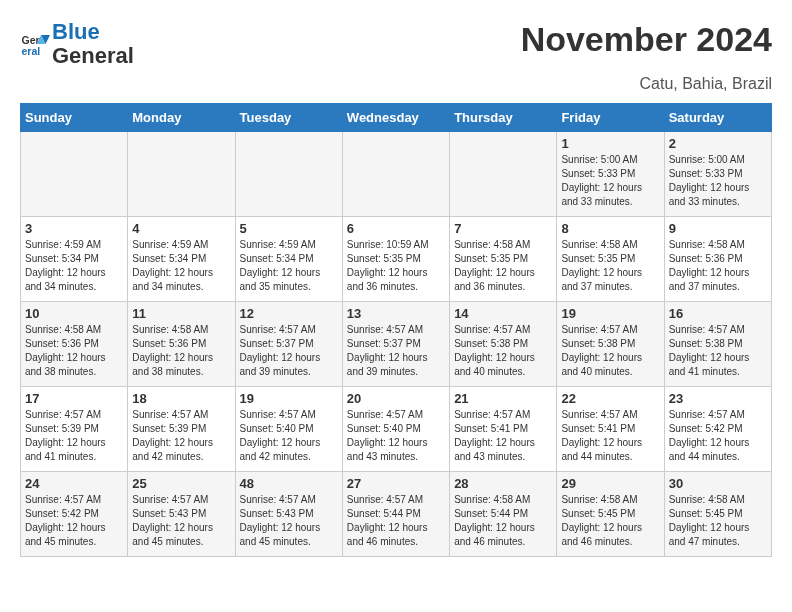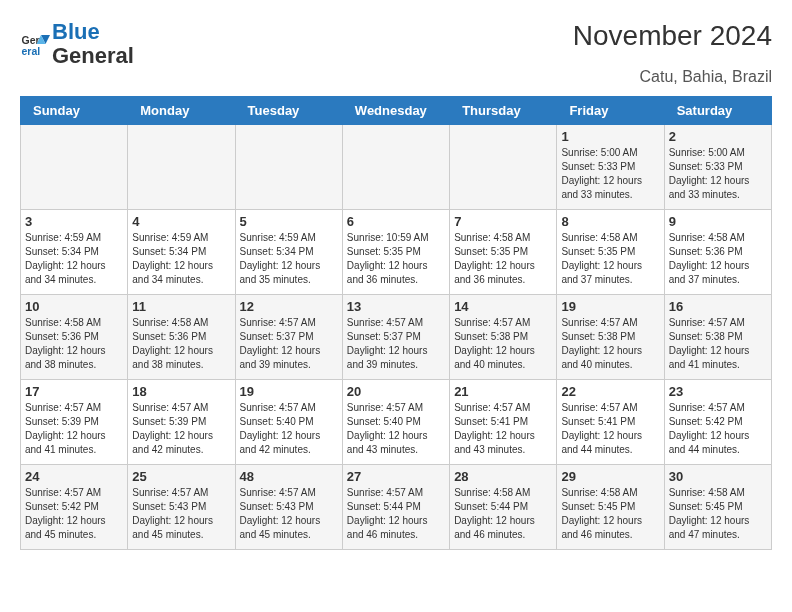--- a/index.html
+++ b/index.html
@@ -4,24 +4,24 @@
   <style>
     * { box-sizing: border-box; margin: 0; padding: 0; }
     body { font-family: Arial, sans-serif; background: #fff; width: 792px; min-height: 612px; }
     .container { padding: 20px 20px 10px 20px; }
     .header { display: flex; justify-content: space-between; align-items: flex-start; margin-bottom: 10px; }
     .logo { display: flex; align-items: center; }
     .logo-text { font-size: 22px; font-weight: bold; color: #333; line-height: 1.1; }
     .logo-text span { color: #1a6fb5; }
     .logo-icon { width: 30px; height: 30px; margin-right: 2px; }
     .title-area { text-align: right; }
-    .month-title { font-size: 28px; font-weight: normal; color: #333; text-align: right; }
+    .month-title { font-size: 34px; font-weight: bold; color: #333; text-align: right; }
     .location { font-size: 16px; color: #555; margin-top: 16px; }
     table { width: 100%; border-collapse: collapse; }
-    th { background-color: #2b7abf; color: white; font-size: 13px; font-weight: bold; padding: 6px 12px; text-align: left; border: 1px solid #2b7abf; }
+    th { background-color: #2b7abf; color: white; font-size: 13px; font-weight: bold; padding: 6px 4px; text-align: left; border: 1px solid #2b7abf; }
     td { border: 1px solid #ccc; vertical-align: top; padding: 4px; font-size: 10.5px; color: #333; width: calc(100%/7); min-height: 80px; }
     .day-num { font-size: 13px; font-weight: bold; display: block; margin-bottom: 2px; }
     .day-info { font-size: 10px; line-height: 1.4; color: #333; }
     tr td { height: 85px; }
     tr:nth-child(odd) td { background-color: #f5f5f5; }
     tr:nth-child(even) td { background-color: #fff; }
     th:first-child { border-radius: 0; }
   </style>
 </head>
 <body>

